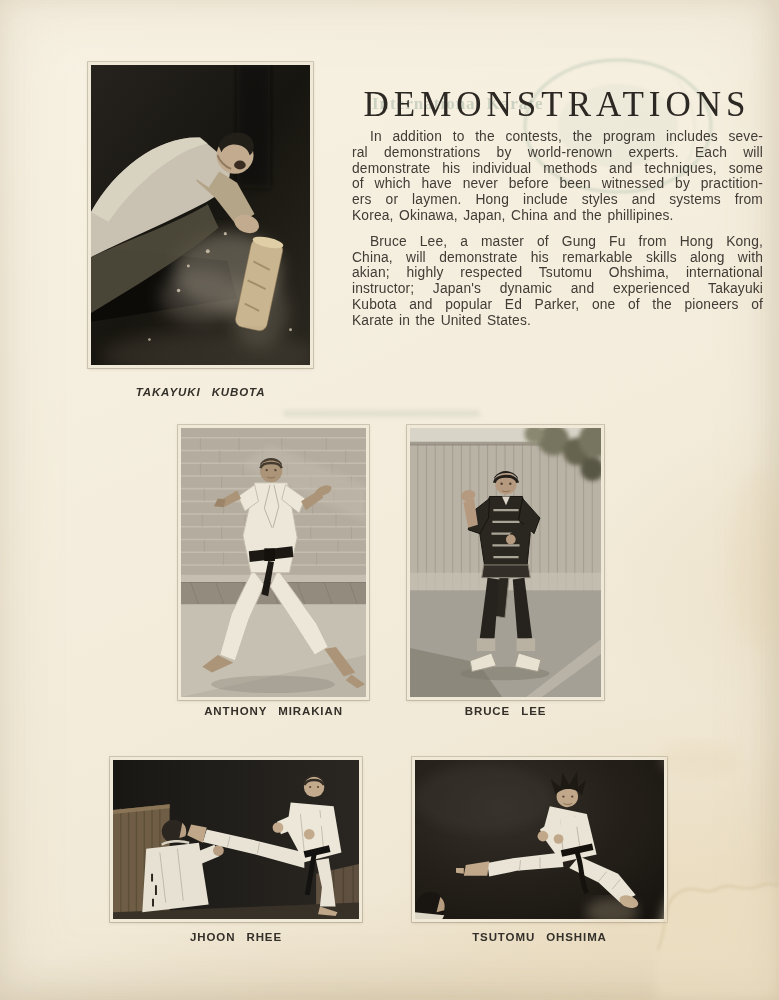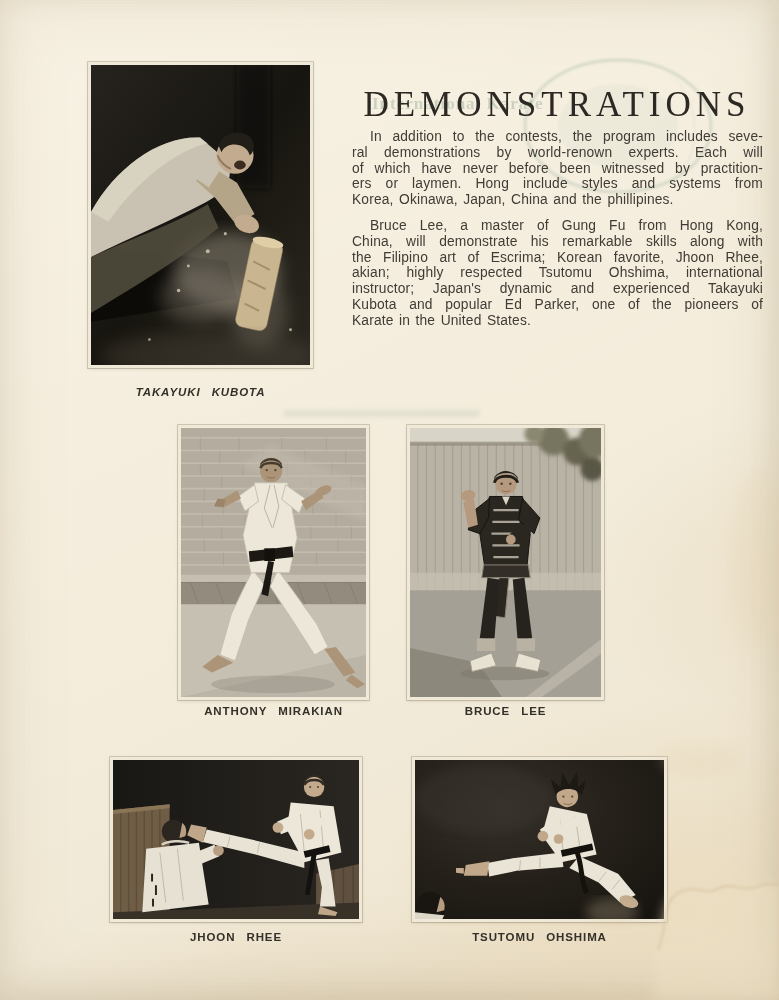--- a/index.html
+++ b/index.html
@@ -81,28 +81,28 @@
   </svg>
   <div class="ghost-text">International Karate</div>
   <div class="ghost-smudge"></div>
 
   <h1 class="title">DEMONSTRATIONS</h1>
 
   <div class="textcol">
     <div class="para">
       <span class="pline first">In addition to the contests, the program includes seve-</span>
       <span class="pline">ral demonstrations by world-renown experts. Each will</span>
+      <span class="pline">demonstrate his individual methods and techniques, some</span>
       <span class="pline">of which have never before been witnessed by practition-</span>
       <span class="pline">ers or laymen. Hong include styles and systems from</span>
       <span class="pline last">Korea, Okinawa, Japan, China and the phillipines.</span>
     </div>
     <div class="para">
       <span class="pline first">Bruce Lee, a master of Gung Fu from Hong Kong,</span>
       <span class="pline">China, will demonstrate his remarkable skills along with</span>
-      <span class="pline">the Filipino art of Escrima; Korean favorite, Jhoon Rhee,</span>
       <span class="pline">akian; highly respected Tsutomu Ohshima, international</span>
       <span class="pline">instructor; Japan's dynamic and experienced Takayuki</span>
       <span class="pline">Kubota and popular Ed Parker, one of the pioneers of</span>
       <span class="pline last">Karate in the United States.</span>
     </div>
   </div>
 
   <figure class="photo ph-kubota">
     <svg viewBox="0 0 225 306" preserveAspectRatio="none">
       <defs>

